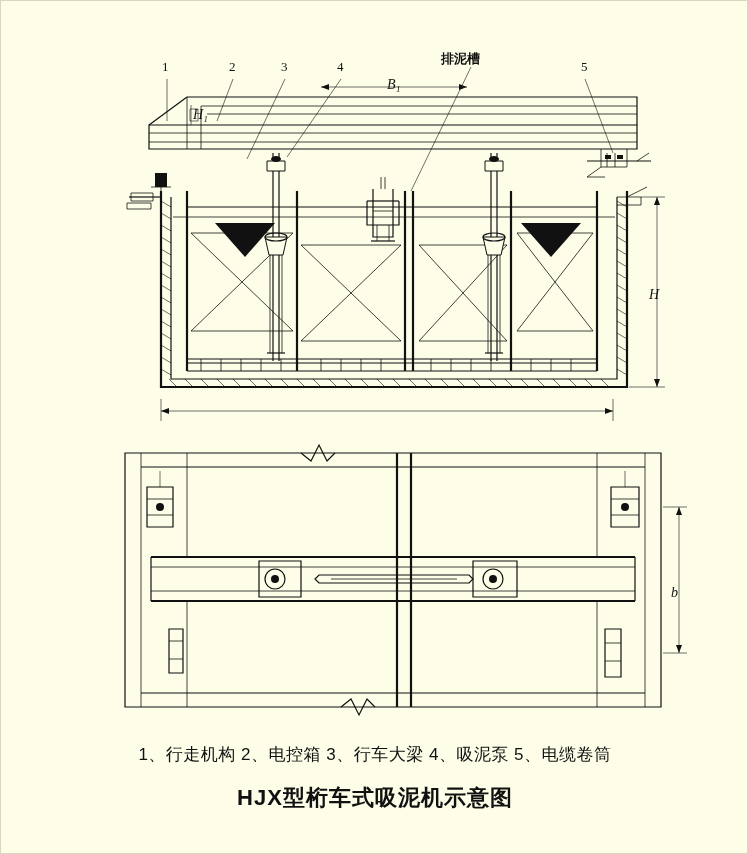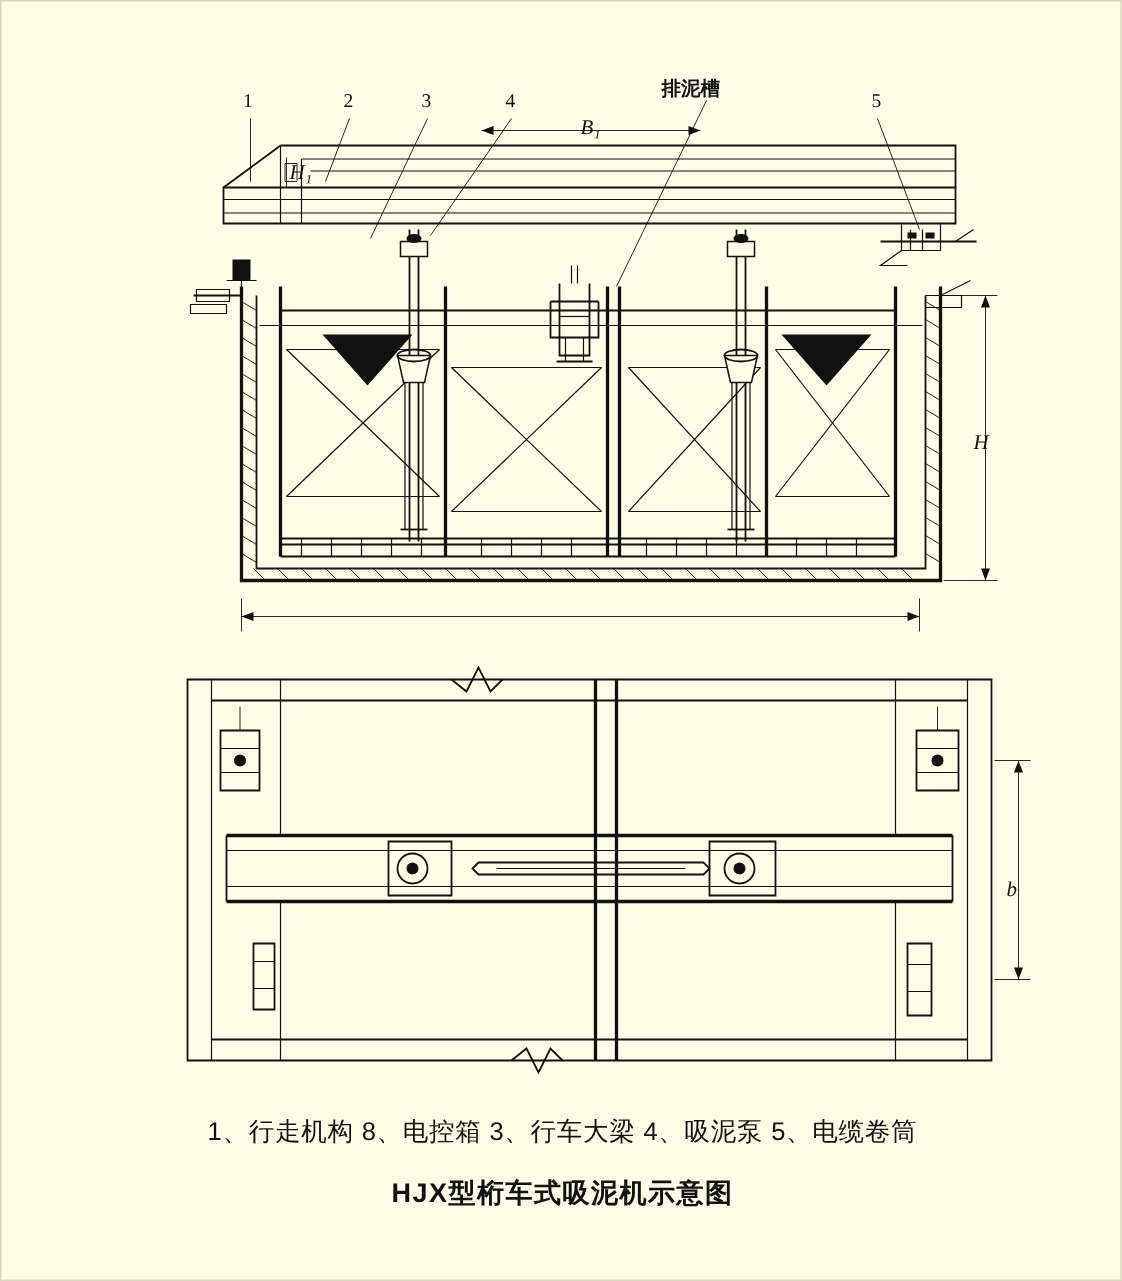--- a/index.html
+++ b/index.html
@@ -83,21 +83,21 @@
     color: #111111;
     letter-spacing: 0.5px;
   }
   .caption-title {
     position: absolute;
     left: 0;
     top: 782px;
     width: 748px;
     text-align: center;
     font-family: "Liberation Sans", sans-serif;
-    font-size: 18px;
+    font-size: 22px;
     font-weight: bold;
     color: #111111;
     letter-spacing: 1px;
   }
 </style>
 </head>
 <body>
 
 <div id="page">
 
@@ -313,16 +313,16 @@
       <path class="hair" d="M678,506 L678,652"></path>
       <path class="fillblk" d="M678,506 l-3,8 h6 Z"></path>
       <path class="fillblk" d="M678,652 l-3,-8 h6 Z"></path>
       <path class="hair" d="M662,506 L686,506"></path>
       <path class="hair" d="M662,652 L686,652"></path>
     </g>
     <text class="lbl-italic" x="670" y="596">b</text>
 
   </svg>
 
-  <div class="caption-legend">1、行走机构 8、电控箱 3、行车大梁 4、吸泥泵 5、电缆卷筒</div>
+  <div class="caption-legend">1、行走机构 2、电控箱 3、行车大梁 4、吸泥泵 5、电缆卷筒</div>
   <div class="caption-title">HJX型桁车式吸泥机示意图</div>
 
 </div>
 
 </body></html>

